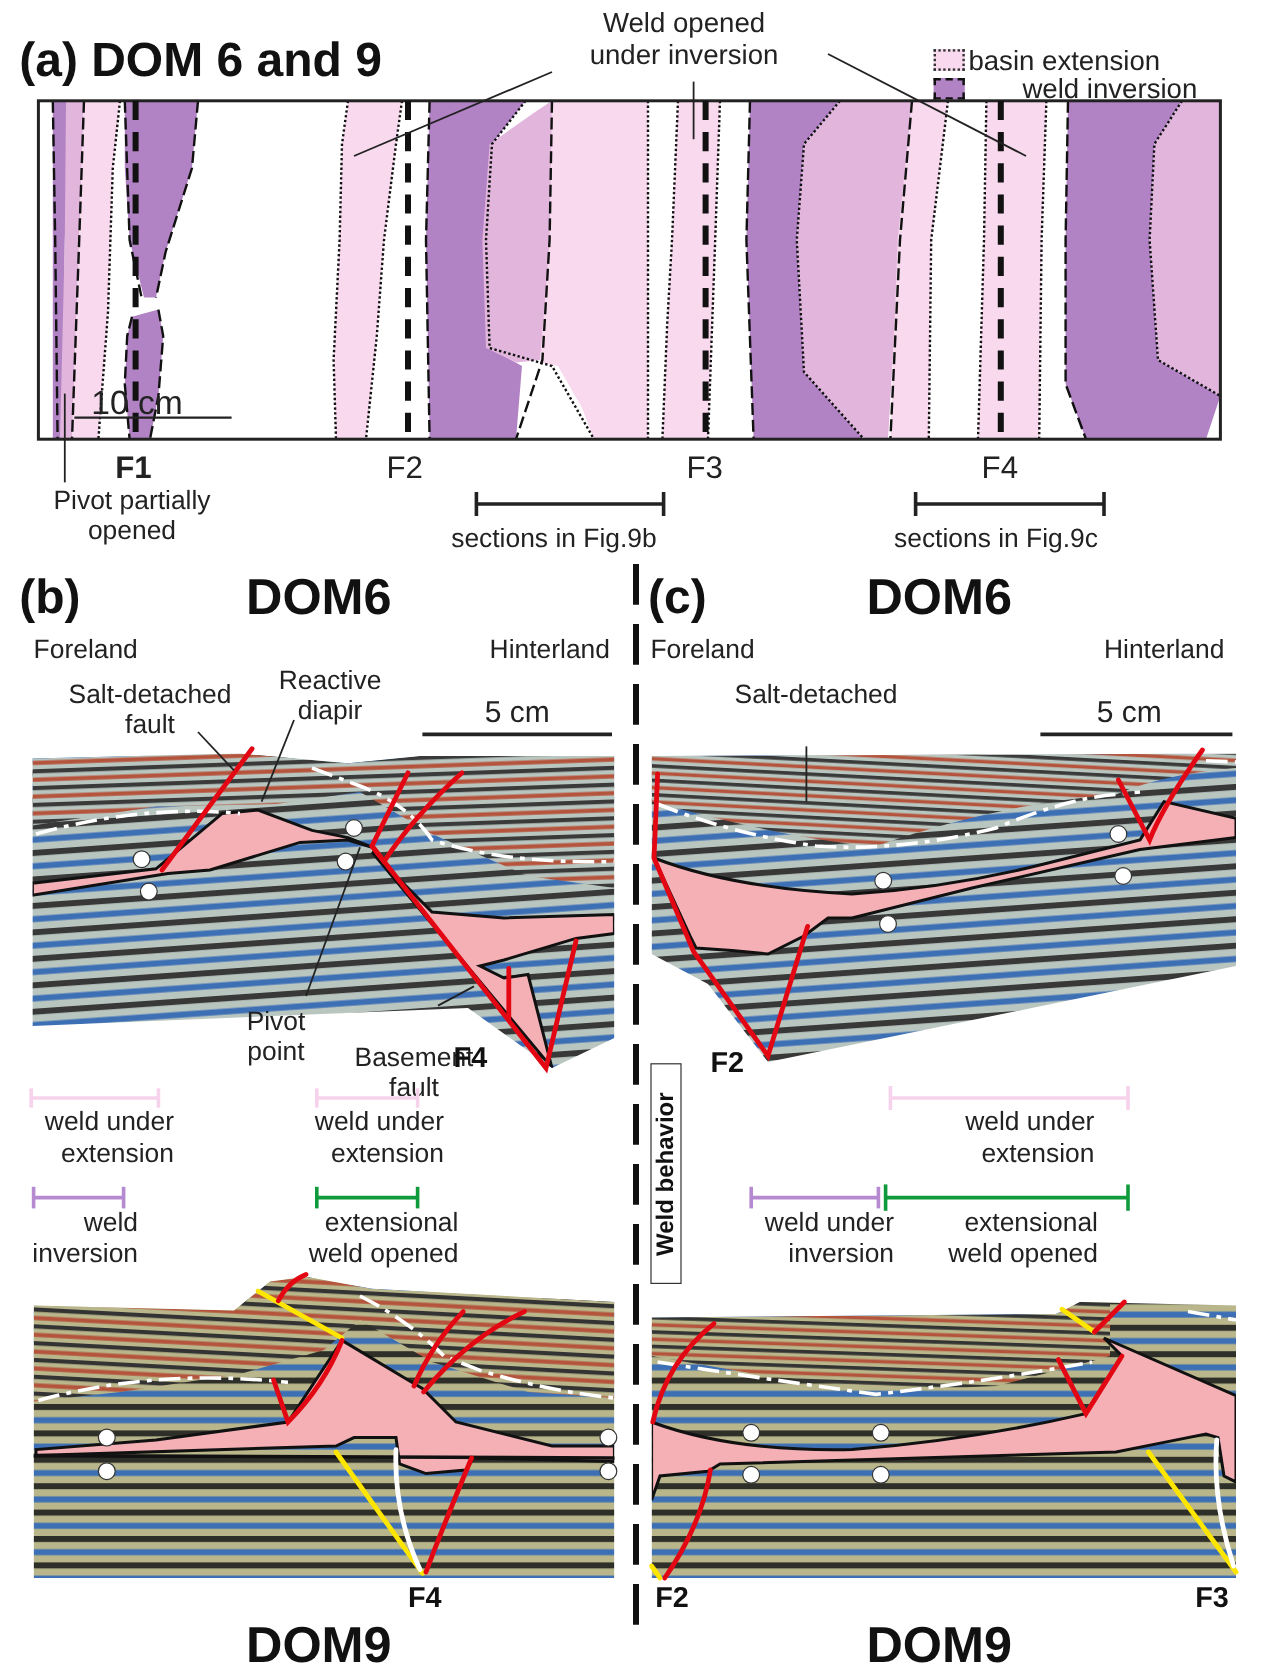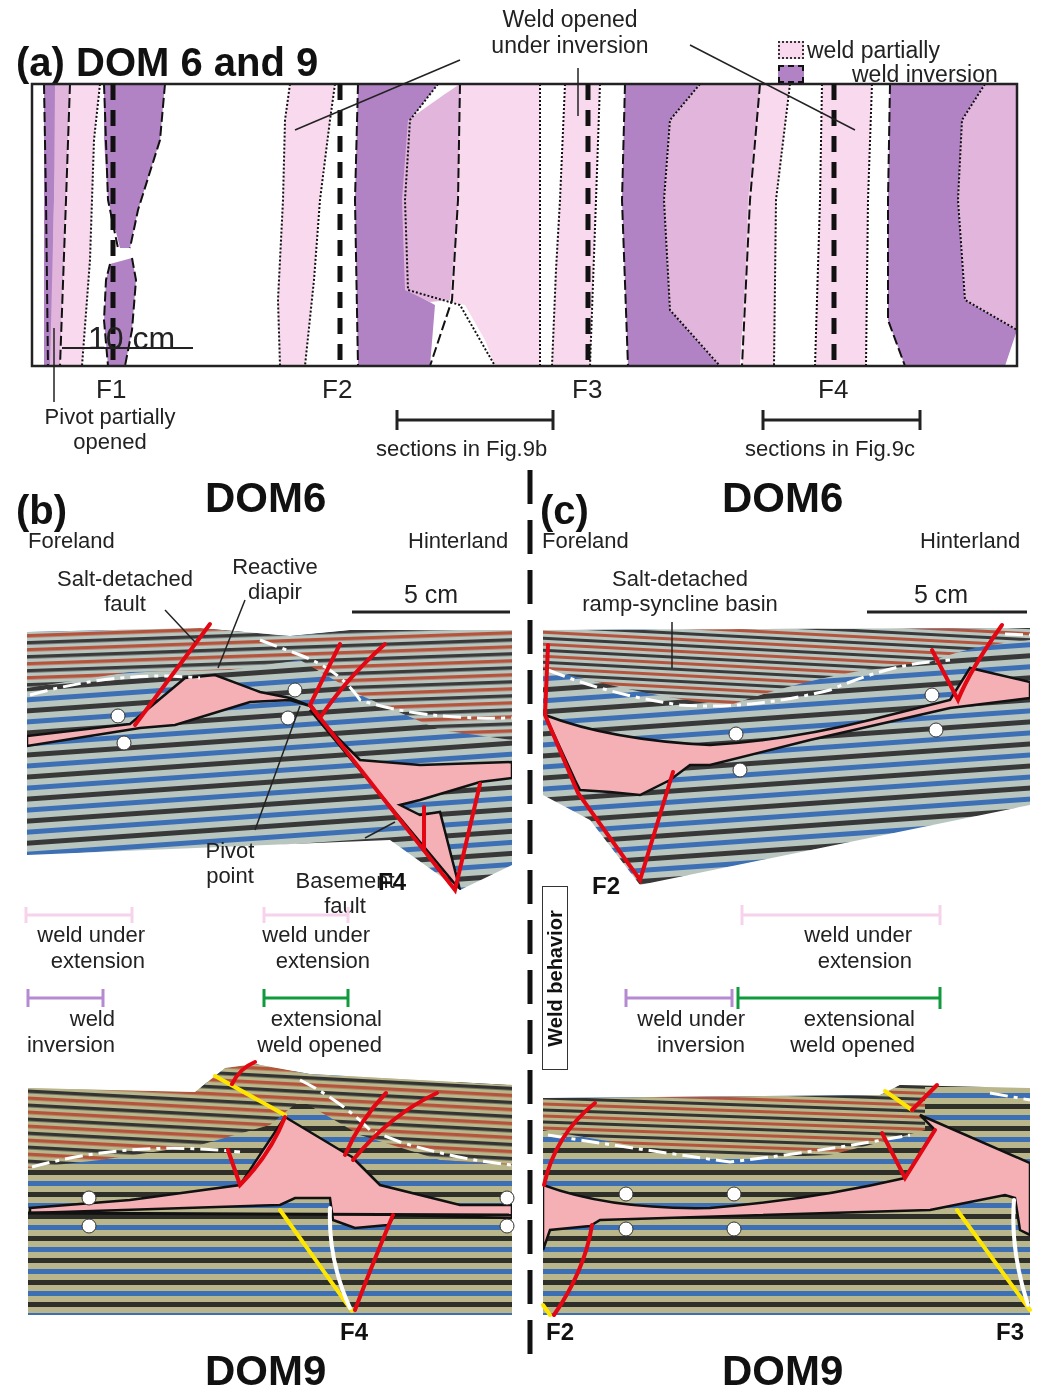--- a/index.html
+++ b/index.html
@@ -1,19 +1,19 @@
 <!DOCTYPE html>
 <html><head>
 <meta charset="utf-8">
 <style>
   html, body { margin: 0; padding: 0; background: #ffffff; }
   body { width: 1056px; height: 1397px; position: relative; overflow: hidden;
          font-family: "Liberation Sans", sans-serif; color: #1a1a1a; }
   .abs { position: absolute; }
-  .title-big { font-weight: bold; font-size: 40px; color: #111; white-space: nowrap; margin-top: 12px; }
+  .title-big { font-weight: bold; font-size: 40px; color: #111; white-space: nowrap; }
   .title-dom { font-weight: bold; font-size: 42px; color: #111; white-space: nowrap; text-align: right; }
   .lbl { font-size: 22px; white-space: nowrap; color: #222; line-height: 1.15; }
   .lbl-c { text-align: center; }
   .lbl-fault { font-size: 26px; color: #222; white-space: nowrap; }
   .lbl-fault-b { font-size: 24px; font-weight: bold; color: #111; white-space: nowrap; }
   .wb-text { font-size: 22px; text-align: right; line-height: 1.2; color: #222; white-space: nowrap; }
   svg { position: absolute; overflow: visible; }
   .legend-sw { display: inline-block; width: 26px; height: 18px; vertical-align: middle; margin-right: 3px; box-sizing: border-box; }
   .weld-behavior-box { border: 1.5px solid #333; background: #fff; width: 24px; height: 150px; display: flex; align-items: center; justify-content: center; }
   .weld-behavior-box span { transform: rotate(-90deg); font-weight: bold; font-size: 20px; white-space: nowrap; color: #111; }
@@ -24,21 +24,21 @@
 <div class="abs title-big" style="left:16px; top:28px;">(a) DOM 6 and 9</div>
 
 <div class="abs lbl lbl-c" style="left:470px; top:6px; width:200px; font-size:23px;">
   <div>Weld opened</div>
   <div>under inversion</div>
 </div>
 
 <div class="abs" style="left:778px; top:38px;">
   <div style="height:24px; display:flex; align-items:center;">
     <span class="legend-sw" style="background:#f8d9ee; border:2px dotted #333;"></span>
-    <span class="lbl" style="font-size:23px;">weld partially</span>
+    <span class="lbl" style="font-size:23px;">basin extension</span>
   </div>
   <div style="height:24px; display:flex; align-items:center;gap:45px;">
     <span class="legend-sw" style="background:#b283c4; border:2px dashed #111;"></span>
     <span class="lbl" style="font-size:23px;">weld inversion</span>
   </div>
 </div>
 
 <svg class="abs" style="left:0; top:0;" width="1056" height="470">
   <defs>
     <clipPath id="mapclip">
@@ -118,22 +118,22 @@
   <g stroke="#222" stroke-width="3">
     <line x1="397" y1="420" x2="553" y2="420"></line>
       <line x1="397" y1="410" x2="397" y2="430"></line>
       <line x1="553" y1="410" x2="553" y2="430"></line>
     <line x1="763" y1="420" x2="920" y2="420"></line>
       <line x1="763" y1="410" x2="763" y2="430"></line>
       <line x1="920" y1="410" x2="920" y2="430"></line>
   </g>
 </svg>
 
-<div class="abs lbl" style="left:88px; top:320px; font-size:32px;">10 cm</div>
-<div class="abs lbl-fault" style="left:96px; top:374px;">F1</div>
+<div class="abs lbl" style="left:76px; top:320px; font-size:28px;">10 cm</div>
+<div class="abs lbl-fault" style="left:96px; top:374px;font-weight:bold;">F1</div>
 <div class="abs lbl-fault" style="left:322px; top:374px;">F2</div>
 <div class="abs lbl-fault" style="left:572px; top:374px;">F3</div>
 <div class="abs lbl-fault" style="left:818px; top:374px;">F4</div>
 <div class="abs lbl lbl-c" style="left:20px; top:404px; width:180px;">
   <div>Pivot partially</div>
   <div>opened</div>
 </div>
 <div class="abs lbl" style="left:376px; top:436px;">sections in Fig.9b</div>
 <div class="abs lbl" style="left:745px; top:436px;">sections in Fig.9c</div>
 
@@ -292,21 +292,20 @@
 </svg>
 <div class="abs lbl-fault-b" style="left:340px; top:1318px;">F4</div>
 <div class="abs title-dom" style="left:205px; top:1347px;">DOM9</div>
 
 <div class="abs title-big" style="left:540px; top:476px;">(c)</div>
 <div class="abs title-dom" style="left:722px; top:474px;">DOM6</div>
 <div class="abs lbl" style="left:542px; top:528px;">Foreland</div>
 <div class="abs lbl" style="left:920px; top:528px;">Hinterland</div>
 <div class="abs lbl lbl-c" style="left:555px; top:566px; width:250px;">
   <div>Salt-detached</div>
-  <div>ramp-syncline basin</div>
 </div>
 <div class="abs lbl" style="left:914px; top:580px; font-size:25px;">5 cm</div>
 
 <svg class="abs" style="left:530px; top:600px;" width="526" height="300">
   <defs>
     <pattern id="strC6" patternUnits="userSpaceOnUse" width="20" height="22" patternTransform="rotate(-4)">
       <rect width="20" height="22" fill="#b9c6c0"></rect>
       <rect y="0" width="20" height="5" fill="#383838"></rect>
       <rect y="11" width="20" height="5" fill="#3d6fb5"></rect>
     </pattern>

